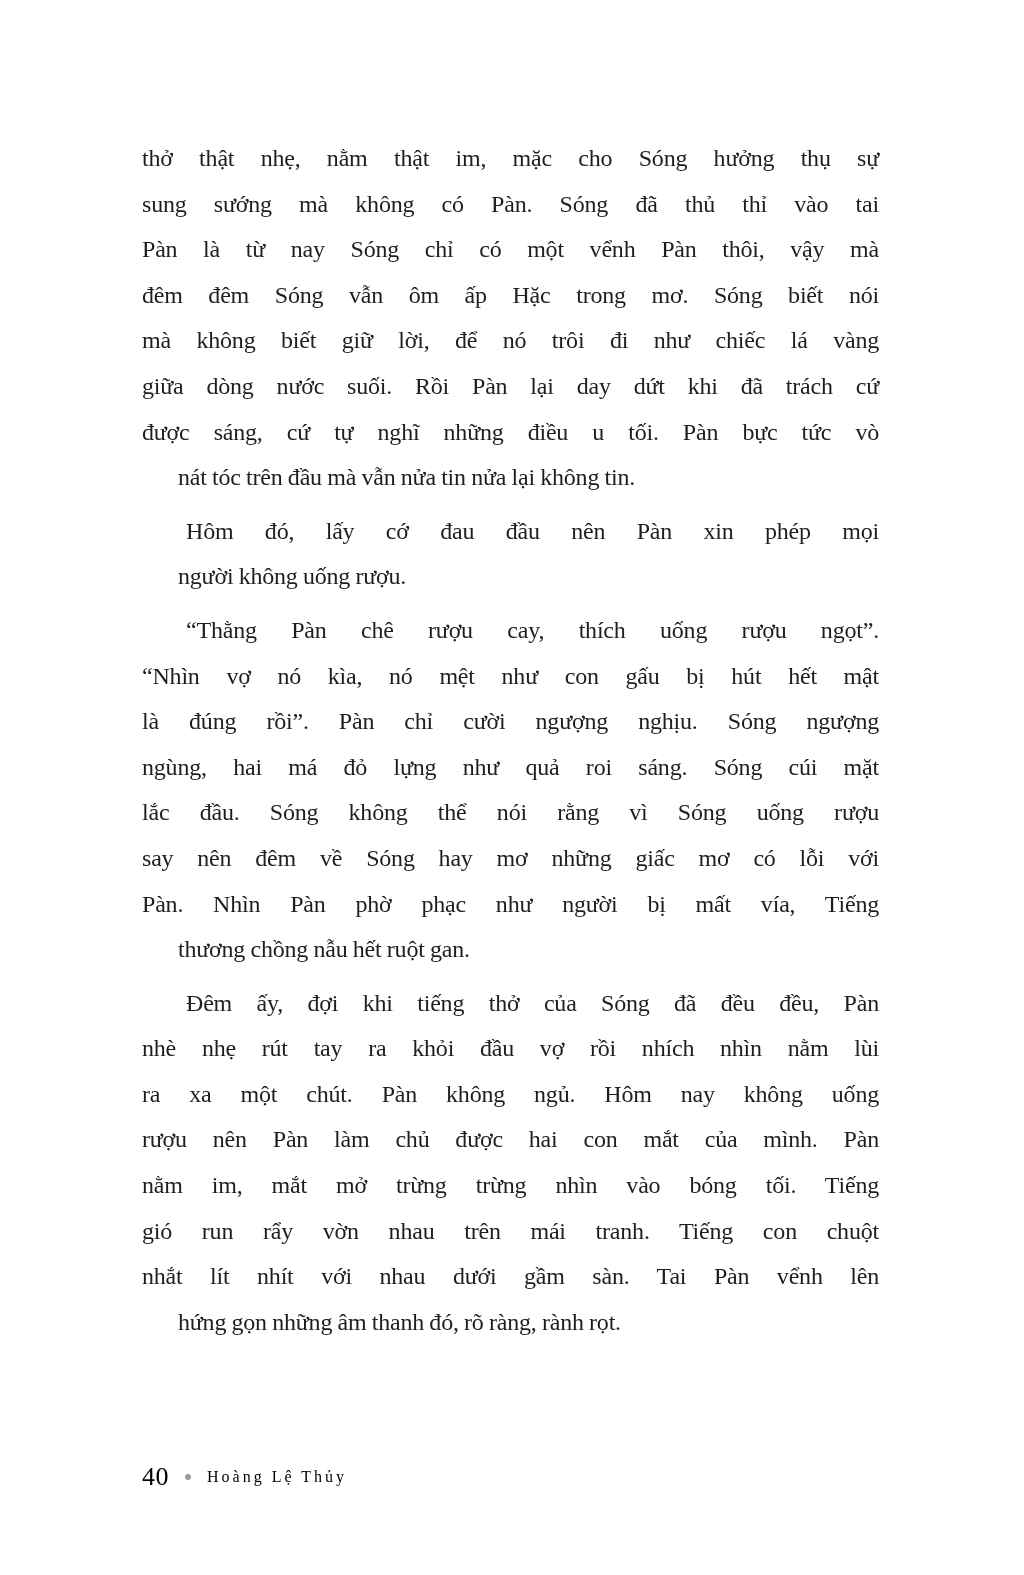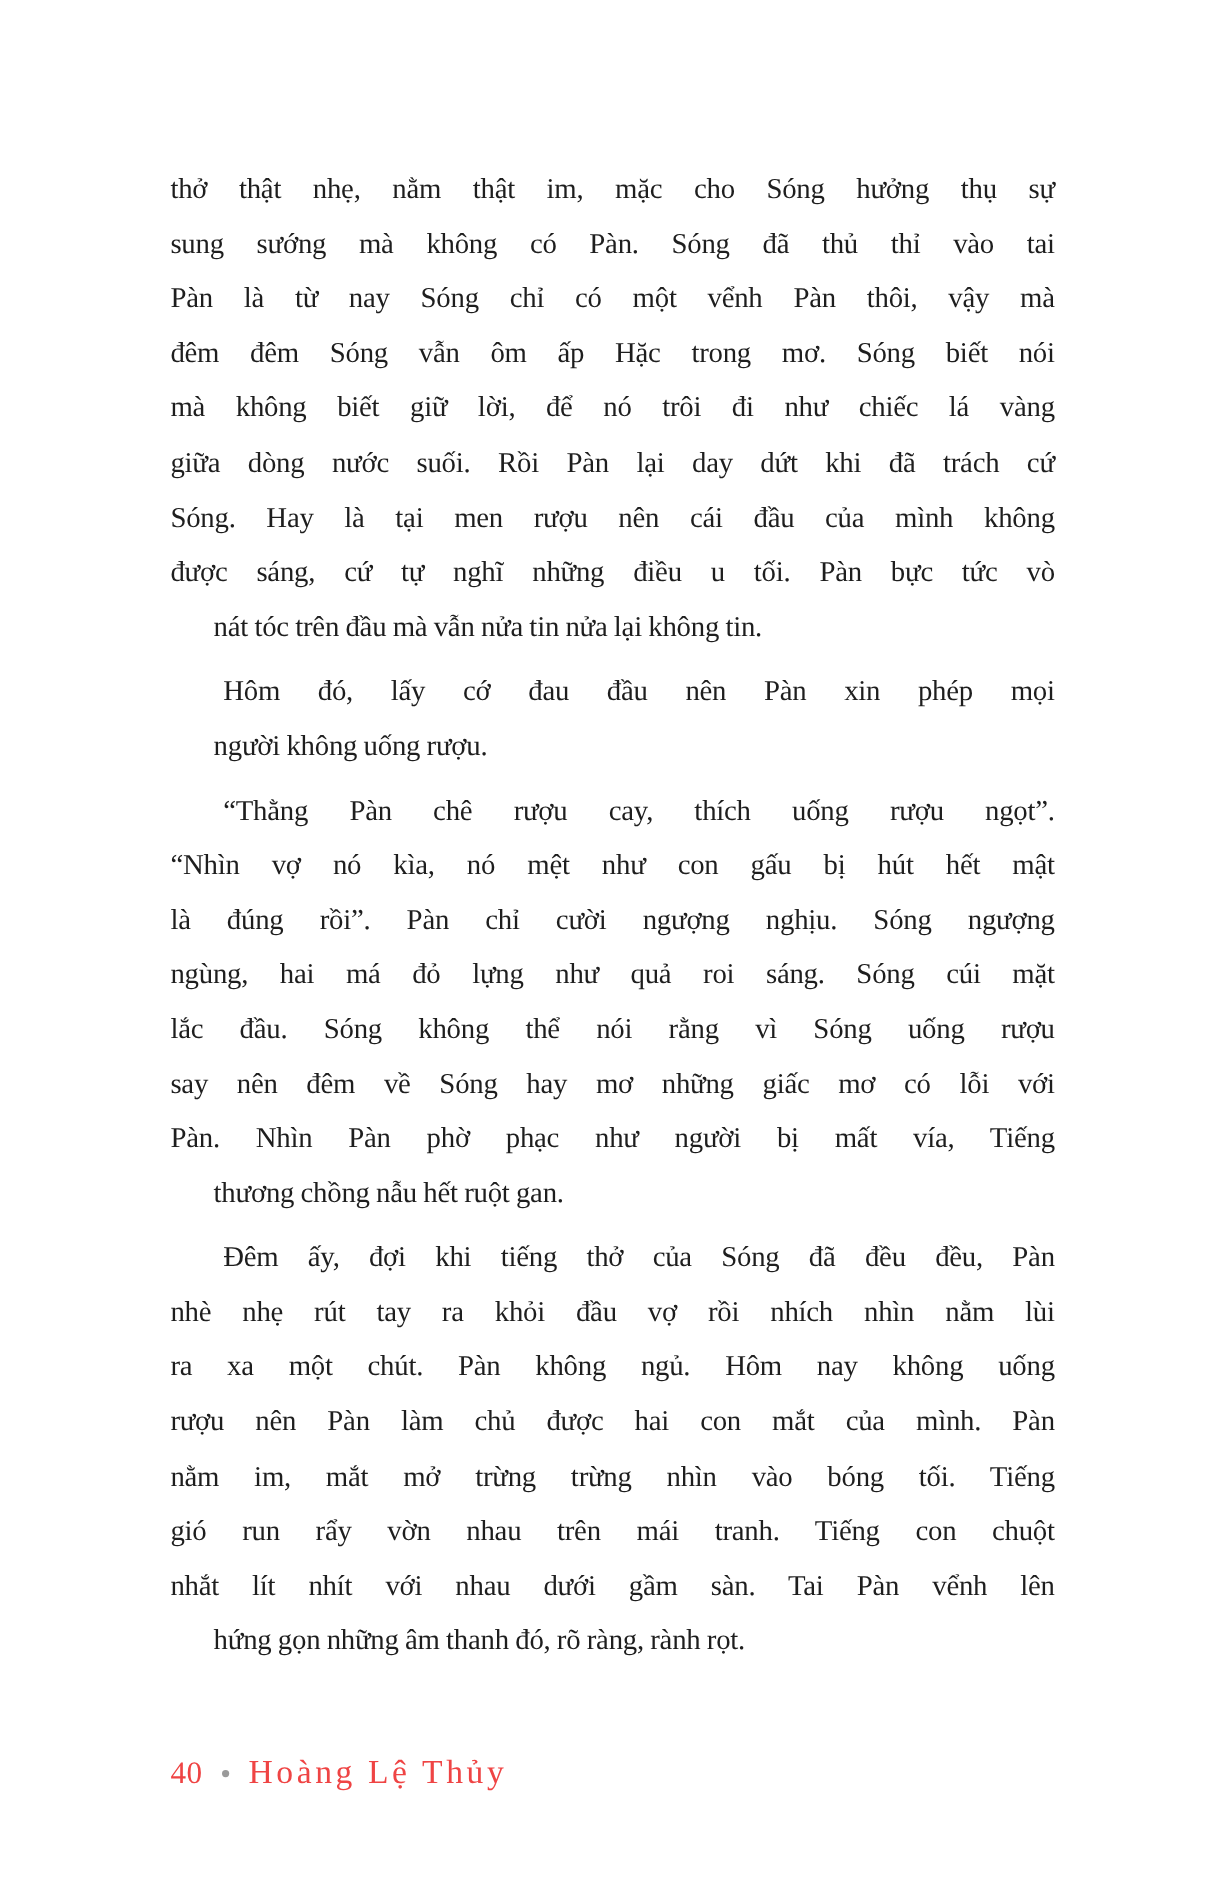--- a/index.html
+++ b/index.html
@@ -44,54 +44,53 @@
       padding-left: 44px;
     }
     .para + .para {
       margin-top: 8px;
     }
     .footer {
       position: absolute;
       left: 142px;
       top: 1462px;
       font-size: 26px;
-      color: #ef4444;
+      color: #000000;
       display: flex;
       align-items: center;
       gap: 12px;
     }
     .footer .page-number {
       letter-spacing: 0.5px;
     }
     .footer .separator-dot {
       display: inline-block;
       width: 6px;
       height: 6px;
       border-radius: 50%;
       background: #9a9a9a;
       margin: 0 4px;
     }
     .footer .author-name {
-      font-size: 28px;
+      font-size: 16px;
       letter-spacing: 3px;
     }
   </style>
 </head>
 <body>
 
 <div class="page">
 
   <p class="para">
     <span class="line">thở thật nhẹ, nằm thật im, mặc cho Sóng hưởng thụ sự</span>
     <span class="line">sung sướng mà không có Pàn. Sóng đã thủ thỉ vào tai</span>
     <span class="line">Pàn là từ nay Sóng chỉ có một vểnh Pàn thôi, vậy mà</span>
     <span class="line">đêm đêm Sóng vẫn ôm ấp Hặc trong mơ. Sóng biết nói</span>
     <span class="line">mà không biết giữ lời, để nó trôi đi như chiếc lá vàng</span>
     <span class="line">giữa dòng nước suối. Rồi Pàn lại day dứt khi đã trách cứ</span>
-    <span class="line">Sóng. Hay là tại men rượu nên cái đầu của mình không</span>
     <span class="line">được sáng, cứ tự nghĩ những điều u tối. Pàn bực tức vò</span>
     <span class="line last">nát tóc trên đầu mà vẫn nửa tin nửa lại không tin.</span>
   </p>
 
   <p class="para">
     <span class="line indent">Hôm đó, lấy cớ đau đầu nên Pàn xin phép mọi</span>
     <span class="line last">người không uống rượu.</span>
   </p>
 
   <p class="para">

